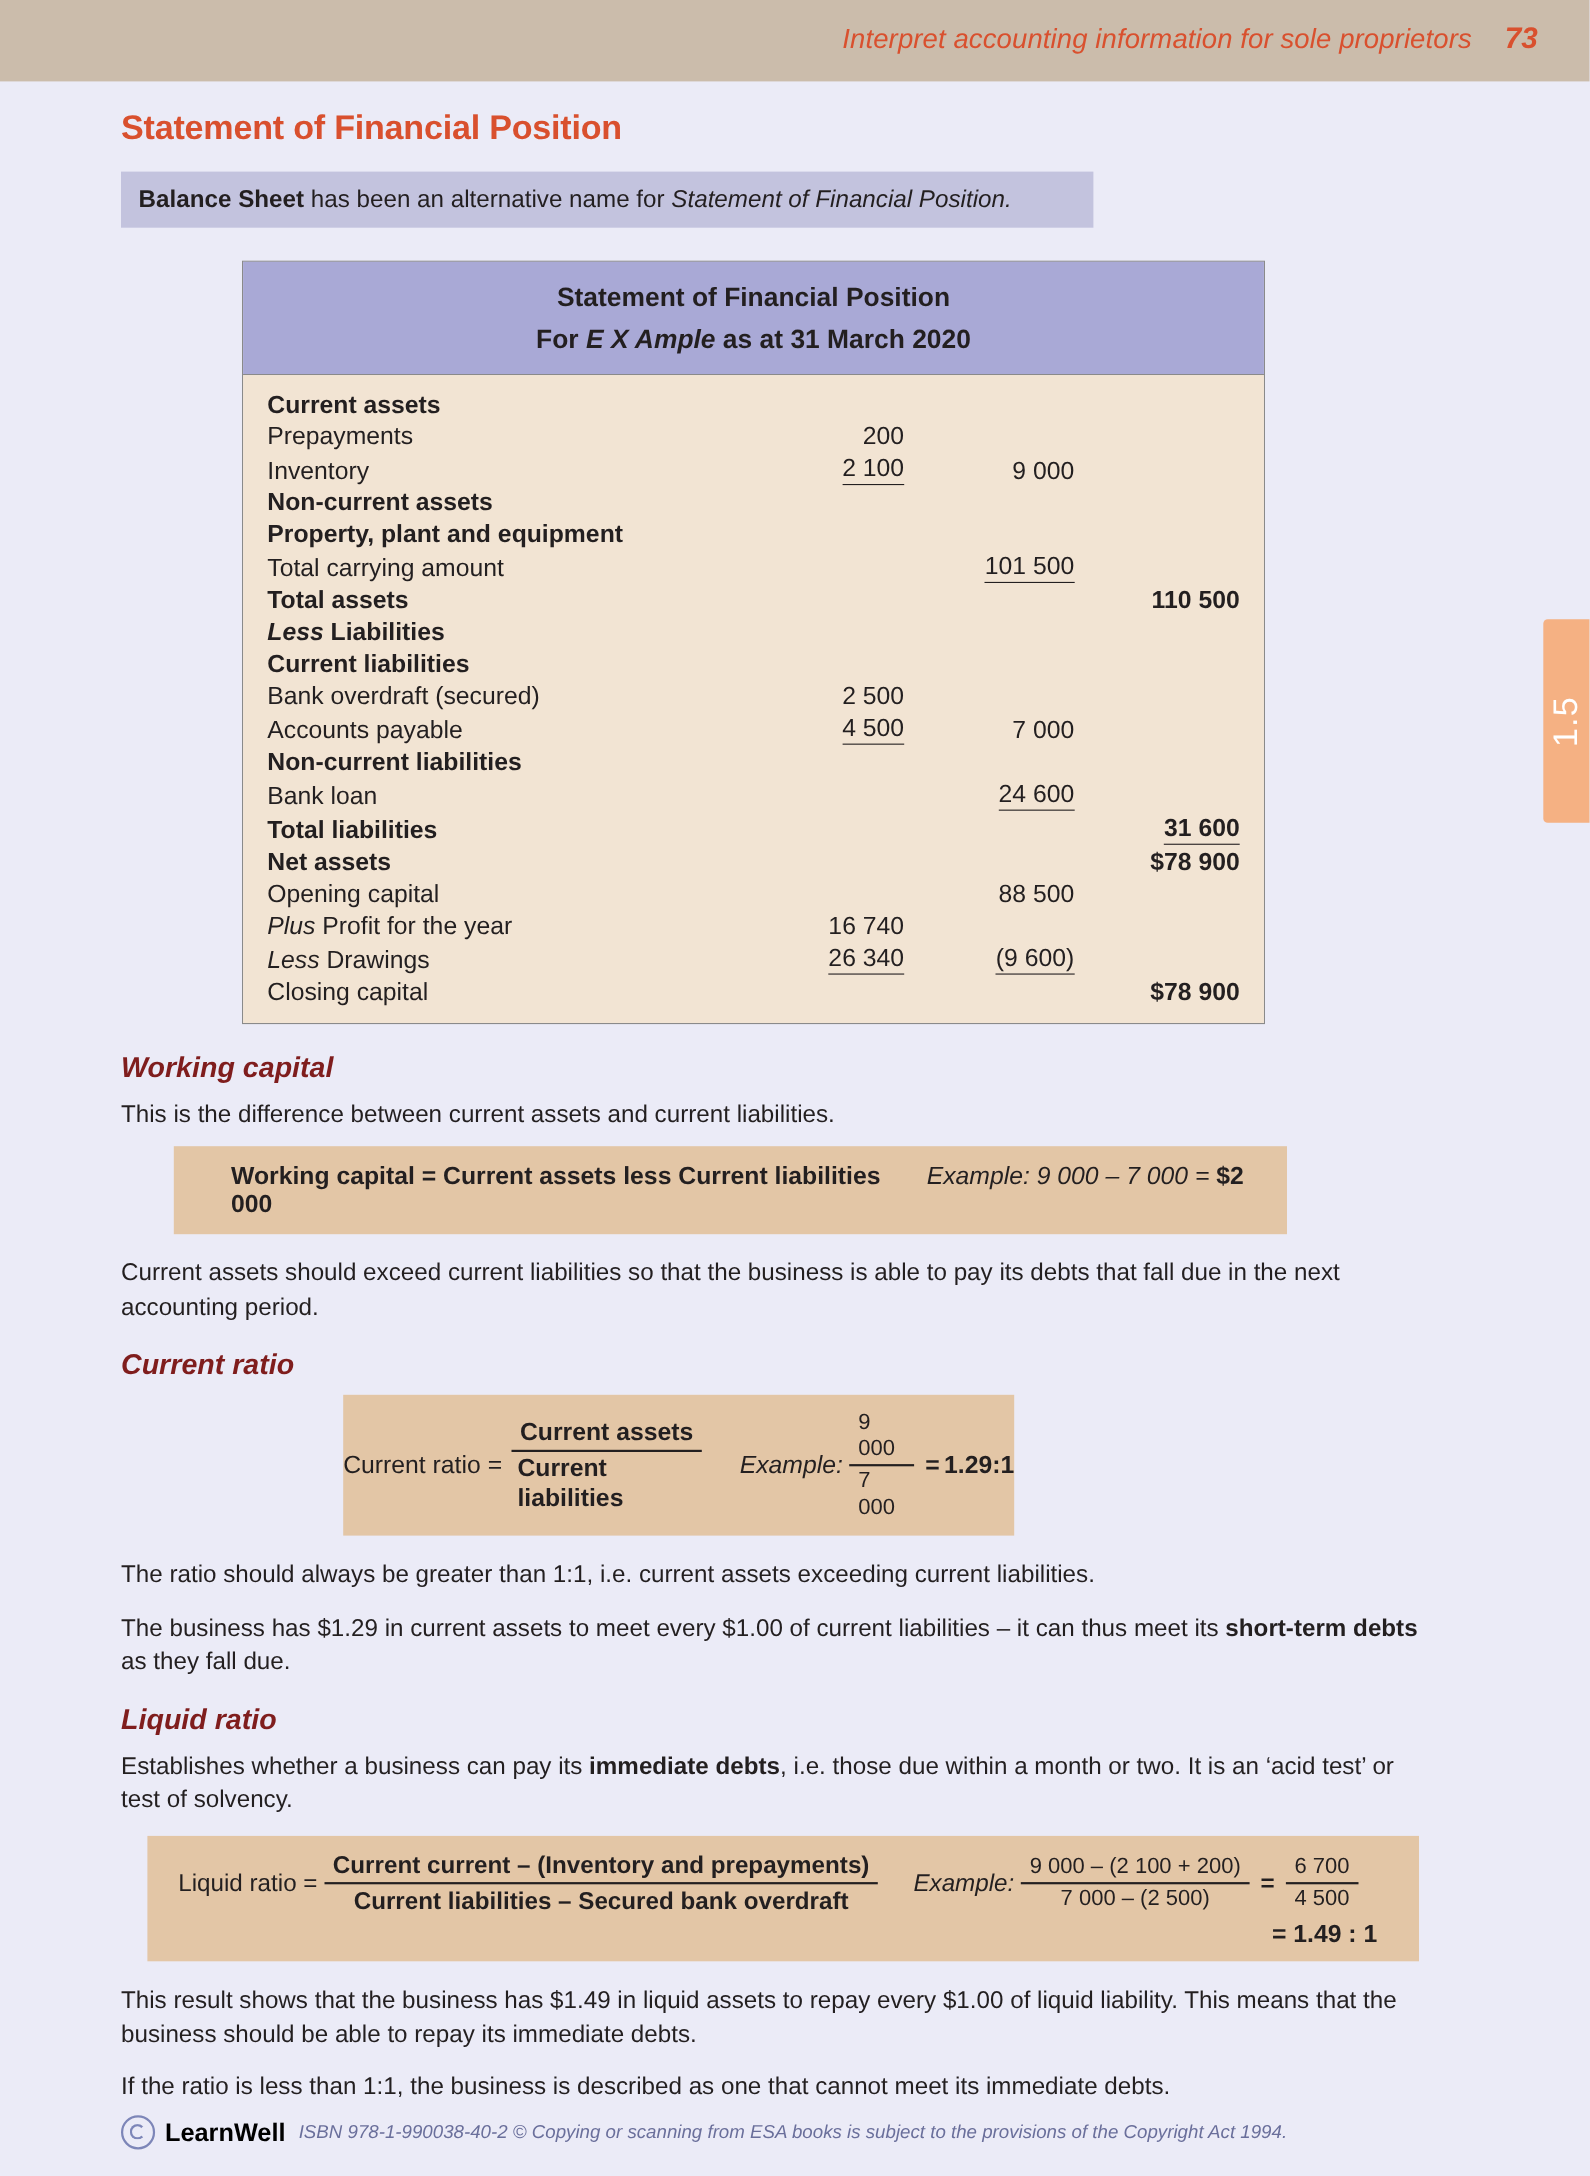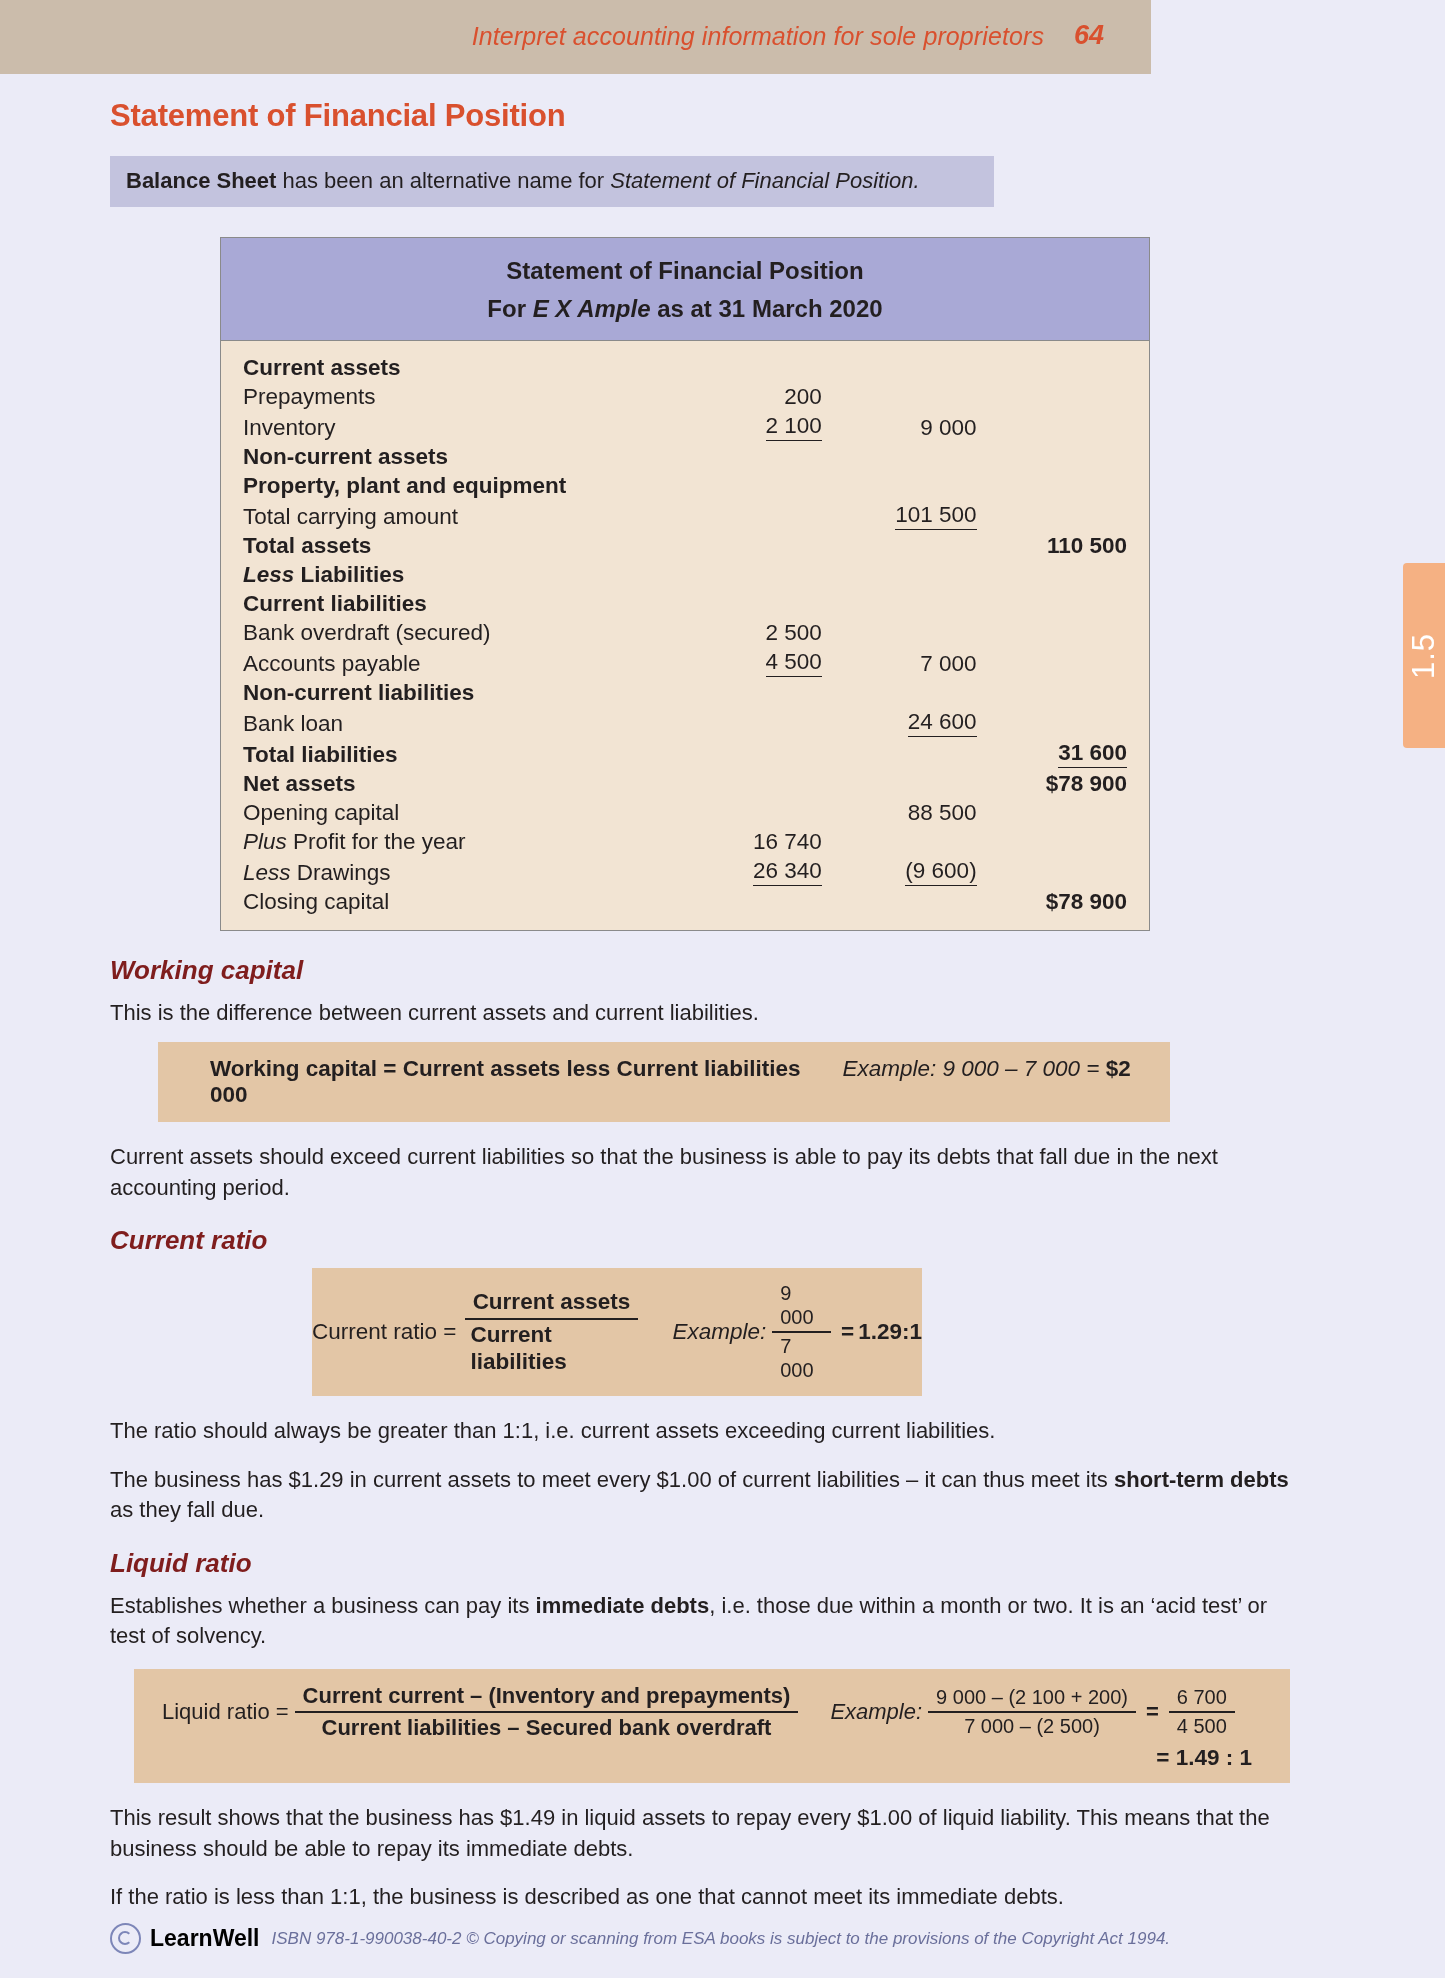--- a/index.html
+++ b/index.html
@@ -13,21 +13,21 @@
     font-family: "Liberation Sans", sans-serif;
     color: #231f20;
     position: relative;
     overflow: hidden;
   }
 
   
   #header-band {
     position: absolute;
     top: 0; left: 0;
-    width: 1151px;
+    width: 1445px;
     height: 74px;
     background: #cbbcab;
   }
   #header-title {
     position: absolute;
     right: 107px;
     top: 22px;
     font-size: 25px;
     font-style: italic;
     color: #d9502e;
@@ -249,21 +249,21 @@
     font-size: 23px;
     color: #000000;
     margin-right: 12px;
   }
 </style>
 </head>
 <body>
 
 <div id="header-band">
   <div id="header-title">Interpret accounting information for sole proprietors</div>
-  <div id="header-pageno">64</div>
+  <div id="header-pageno">73</div>
 </div>
 
 <div id="side-tab">
   <div id="side-tab-label">1.5</div>
 </div>
 
 <div id="content">
 
   <h1 class="section-title">Statement of Financial Position</h1>
 

